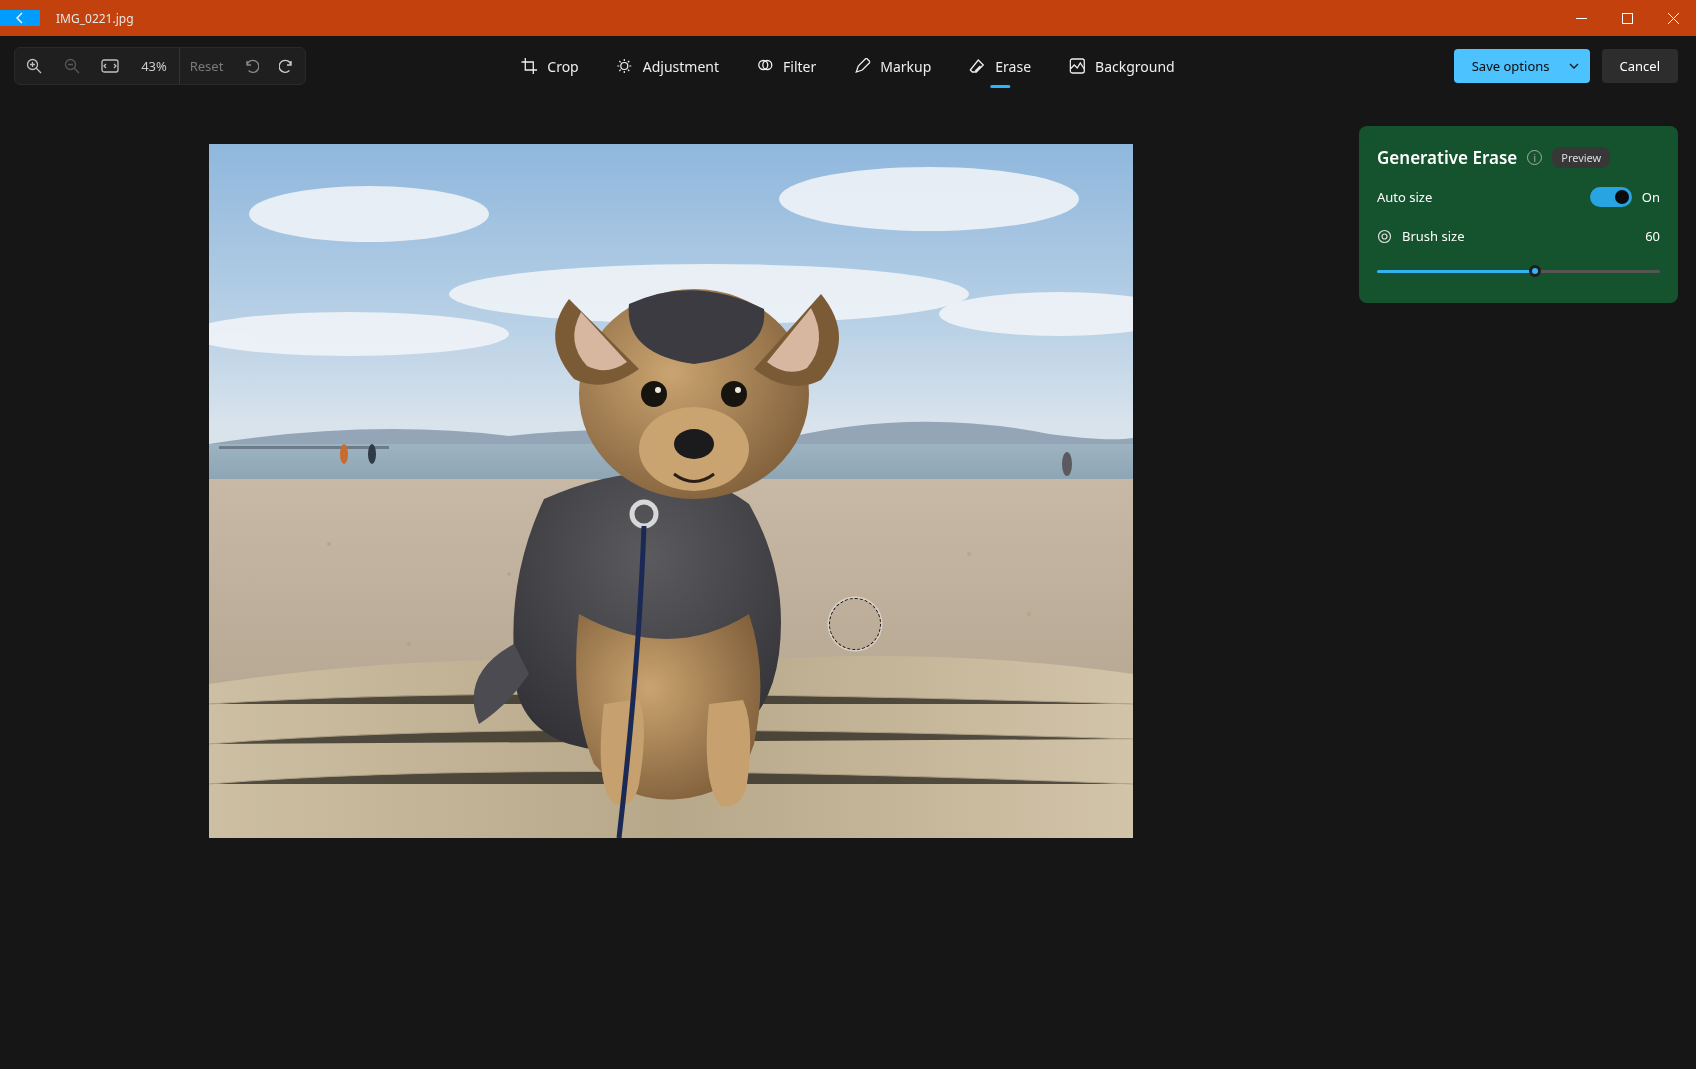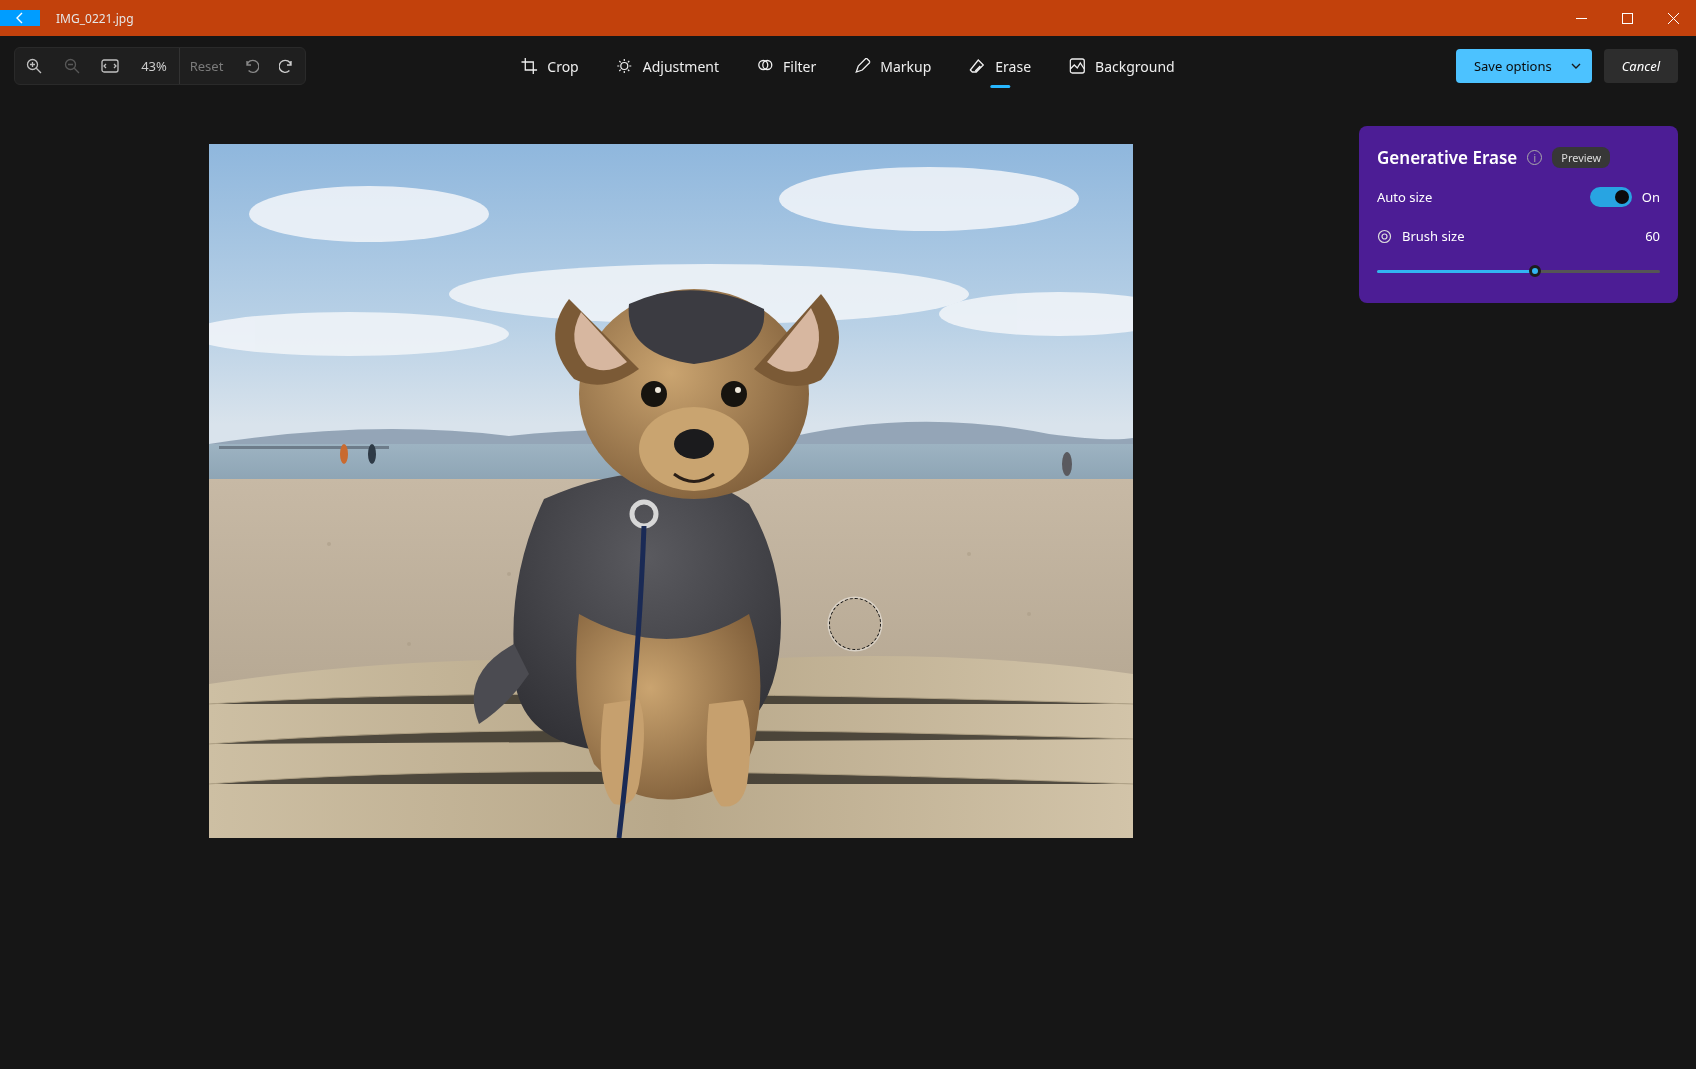--- a/index.html
+++ b/index.html
@@ -89,21 +89,21 @@
   .right-group{
     margin-left:auto;display:flex;gap:12px;align-items:flex-start;
   }
   .btn{
     height:34px;border-radius:4px;
     display:flex;align-items:center;justify-content:center;
     font-size:13px;cursor:pointer;padding:0 16px;
   }
   .btn-primary{background:#4cc2ff;color:#0b0b0b;gap:18px;padding:0 10px 0 18px;}
   .btn-primary svg{color:#1a1a1a;}
-  .btn-secondary{background:#2d2d2d;padding:0 18px;font-style:italic;}
+  .btn-secondary{background:#2d2d2d;padding:0 18px;}
 
   
   .workspace{
     position:absolute;
     top:96px;left:0;right:0;bottom:0;
     display:flex;
   }
   .canvas-area{
     flex:1;
     display:flex;
@@ -126,21 +126,21 @@
     box-shadow:0 0 0 1.5px rgba(255,255,255,.45);
     pointer-events:none;
   }
 
   
   .side-panel{
     width:355px;
     padding:30px 18px 0 18px;
   }
   .panel-card{
-    background:#4c1d95;
+    background:#14532d;
     border-radius:8px;
     padding:20px 18px 24px 18px;
   }
   .panel-title-row{
     display:flex;align-items:center;gap:10px;margin-bottom:18px;
   }
   .panel-title{font-size:17px;font-weight:600;}
   .info-dot{
     width:15px;height:15px;border:1.3px solid #aaa;border-radius:50%;
     display:flex;align-items:center;justify-content:center;

